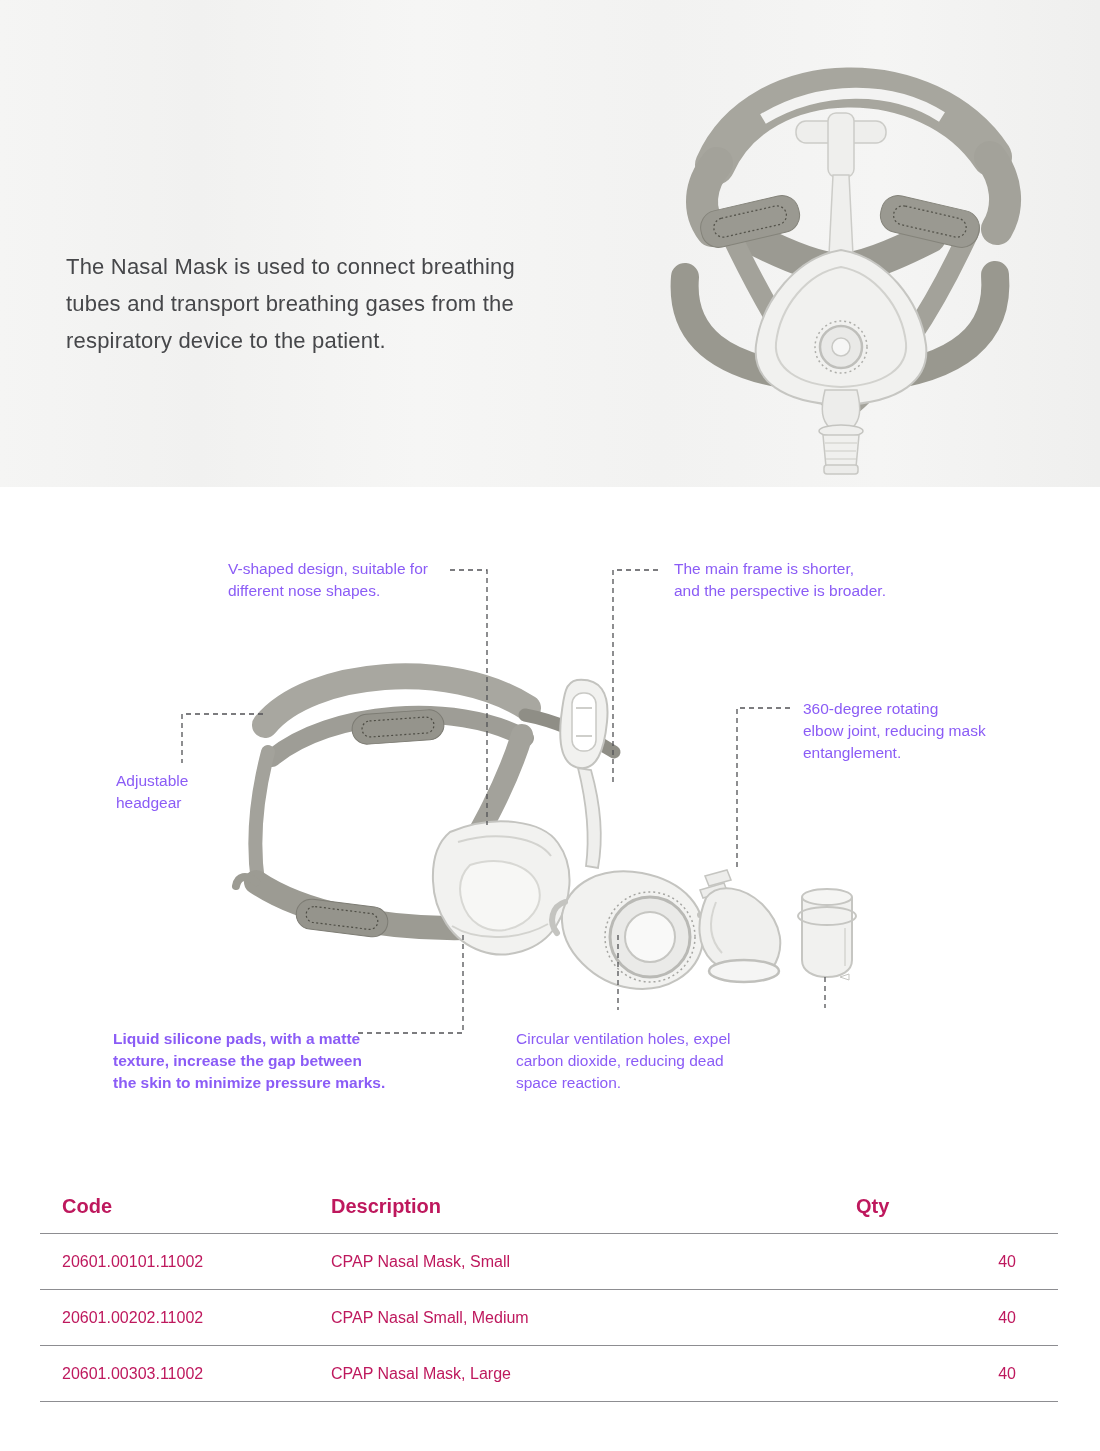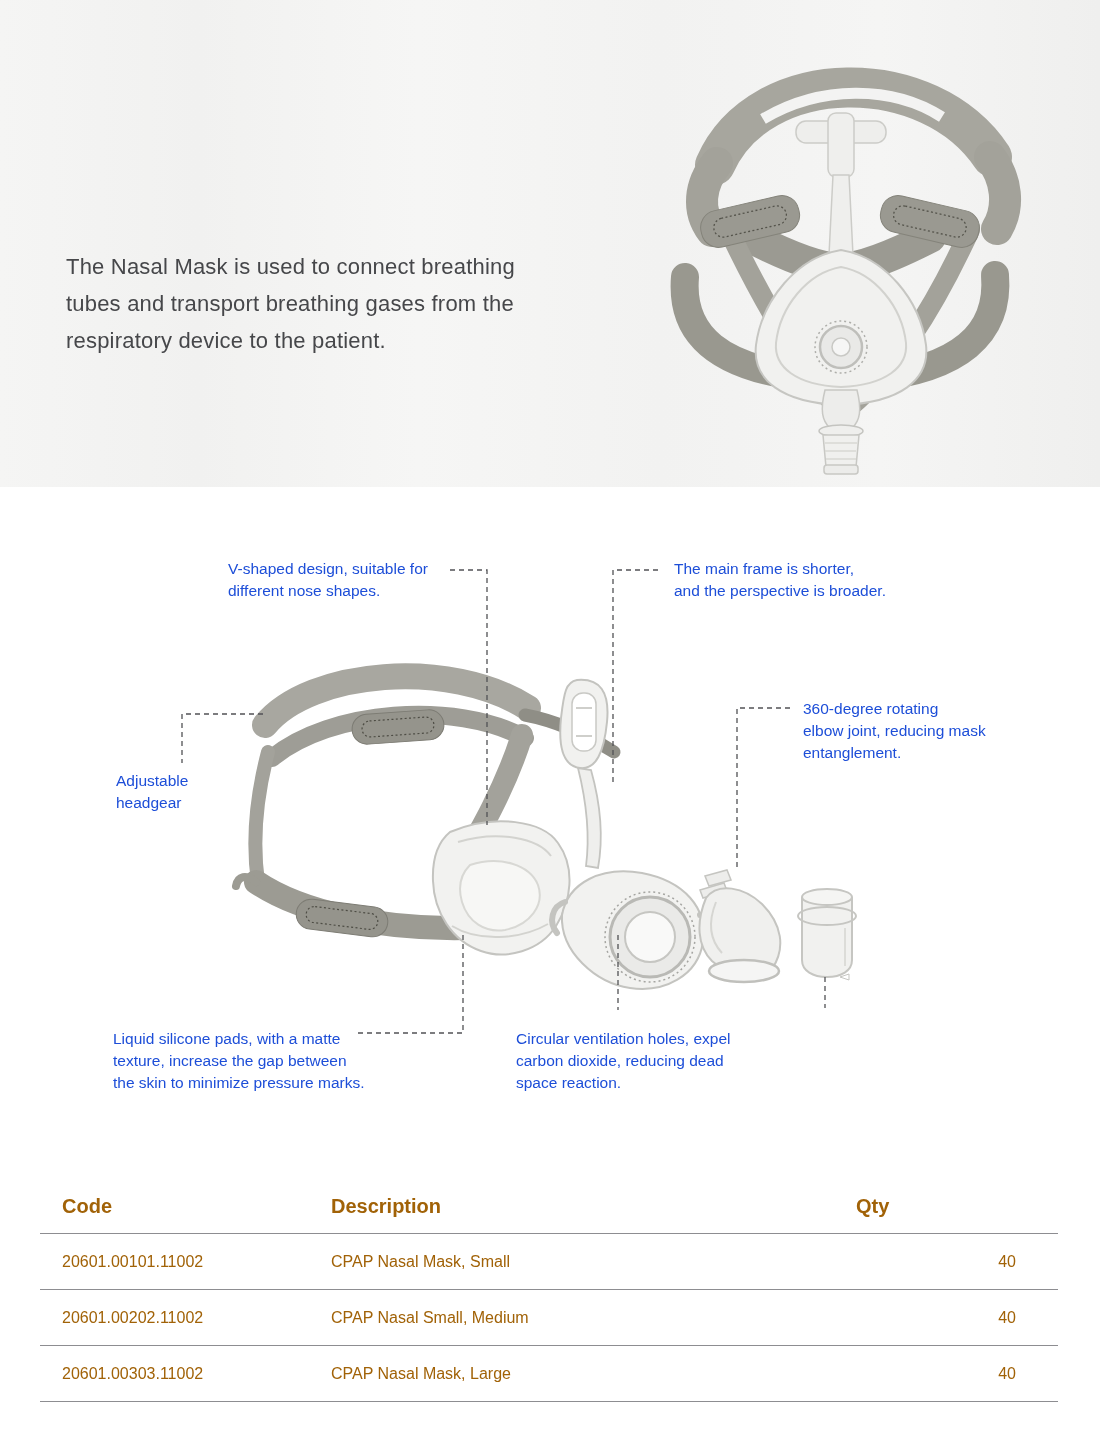--- a/index.html
+++ b/index.html
@@ -13,32 +13,32 @@
     background:#4AA6C9;display:flex;align-items:center;justify-content:center;}
   .badge span{display:inline-block;color:#ffffff;font-size:31px;font-weight:700;white-space:nowrap;
     transform:scaleX(0.8);transform-origin:center;letter-spacing:0.3px;}
   .hero-desc{position:absolute;left:66px;top:226px;width:505px;font-size:22px;line-height:37px;
     color:#46474a;letter-spacing:0.2px;}
   .hero-art{position:absolute;left:600px;top:15px;width:480px;height:465px;}
 
   
   .diagram{position:absolute;left:0;top:530px;width:1100px;height:580px;background:#ffffff;}
   .diagram svg{position:absolute;left:0;top:0;}
-  .callout{position:absolute;font-size:15.5px;line-height:22px;color:#1d4ed8;white-space:pre-line;}
+  .callout{position:absolute;font-size:15.5px;line-height:22px;color:#8b5cf6;white-space:pre-line;}
   .co-vshape{left:228px;top:28px;}
   .co-mainframe{left:674px;top:28px;}
   .co-elbow{left:803px;top:168px;}
   .co-headgear{left:116px;top:240px;}
-  .co-silicone{left:113px;top:498px;}
+  .co-silicone{left:113px;top:498px;font-weight:bold;}
   .co-vent{left:516px;top:498px;}
   .co-connector{left:803px;top:498px;}
 
   
   .spec{position:absolute;left:40px;top:1180px;width:1018px;border-collapse:collapse;table-layout:fixed;}
-  .spec th,.spec td{border-bottom:1.5px solid #8d8d91;vertical-align:middle;color:#a16207;}
+  .spec th,.spec td{border-bottom:1.5px solid #8d8d91;vertical-align:middle;color:#be185d;}
   .spec th{height:51px;font-size:20px;font-weight:700;text-align:left;}
   .spec td{height:53px;font-size:16px;font-weight:400;}
   .col-code{width:267px;padding-left:22px;}
   .col-desc{width:calc(100% - 267px - 160px);}
   .col-qty{width:160px;text-align:right;padding-right:42px;}
 </style>
 </head>
 <body>
 
 <div class="page">

